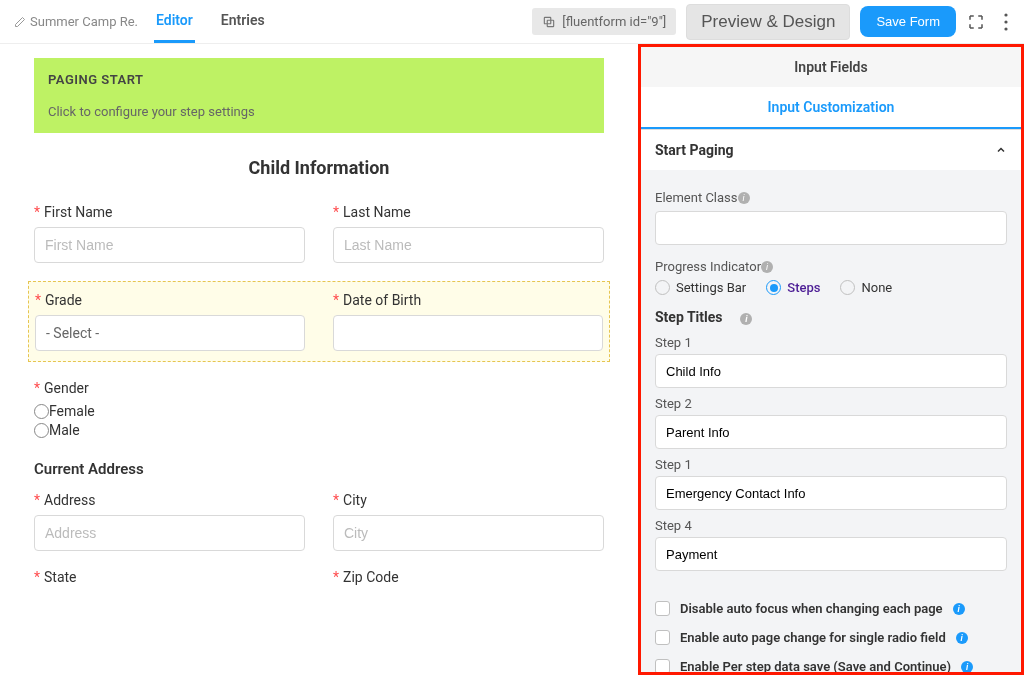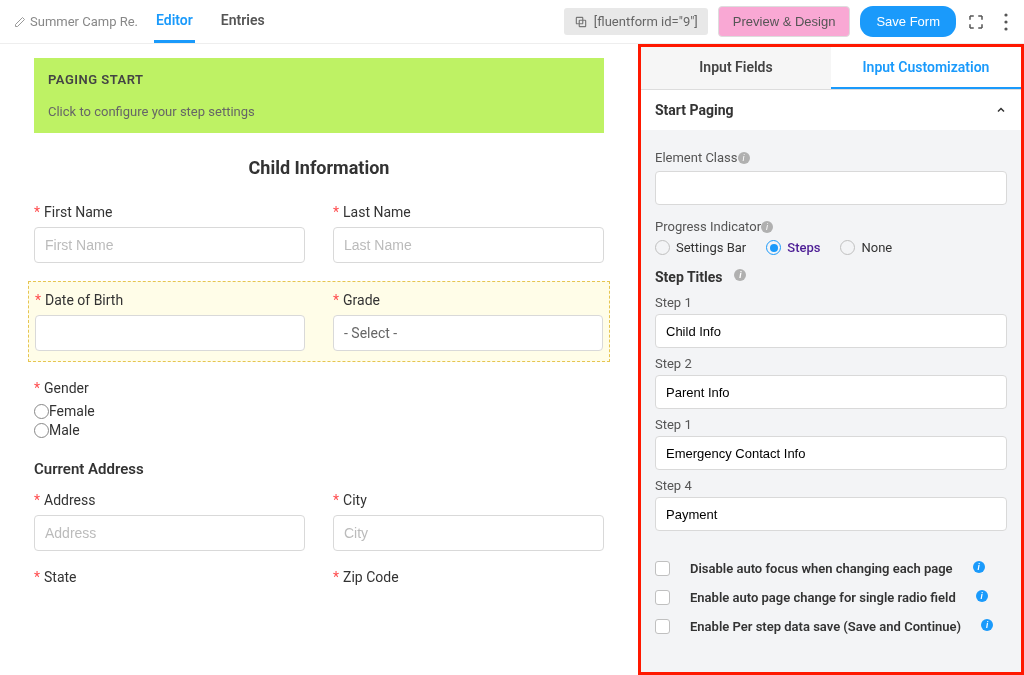--- a/index.html
+++ b/index.html
@@ -5,22 +5,22 @@
 * { box-sizing: border-box; margin: 0; padding: 0; }
 body { font-family: -apple-system, BlinkMacSystemFont, "Segoe UI", Roboto, sans-serif; font-size: 14px; color: #333; background: #fff; width: 1024px; height: 675px; overflow: hidden; }
 
 .top-bar { display: flex; align-items: center; height: 44px; padding: 0 8px; border-bottom: 1px solid #eee; gap: 6px; }
 .form-title { display: flex; align-items: center; color: #888; font-size: 13px; padding: 0 6px; max-width: 130px; white-space: nowrap; overflow: hidden; text-overflow: ellipsis; gap: 4px; }
 .nav-tabs { display: flex; gap: 24px; margin-left: 10px; }
 .nav-tab { font-size: 14px; font-weight: 600; color: #555; padding: 12px 2px; cursor: pointer; border-bottom: 3px solid transparent; }
 .nav-tab.active { color: #1a9afb; border-bottom-color: #1a9afb; }
 .top-right { margin-left: auto; display: flex; align-items: center; gap: 10px; }
 .shortcode-box { background: #e8e8e8; padding: 6px 10px; color: #666; font-size: 13px; display: flex; align-items: center; gap: 6px; border-radius: 3px; }
-.btn-preview { background: #f9a8d4; border: 1px solid #ddd; padding: 7px 14px; font-size: 13px; color: #555; border-radius: 4px; cursor: pointer; }
-.btn-save { background: #1a9afb; color: #fff; border: none; padding: 8px 16px; font-size: 13px; font-weight: 500; border-radius: 13px; cursor: pointer; }
+.btn-preview { background: #e5e5e5; border: 1px solid #ddd; padding: 7px 14px; font-size: 17px; color: #555; border-radius: 4px; cursor: pointer; }
+.btn-save { background: #1a9afb; color: #fff; border: none; padding: 8px 16px; font-size: 13px; font-weight: 500; border-radius: 8px; cursor: pointer; }
 .icon-btn { width: 20px; height: 20px; cursor: pointer; display: flex; align-items: center; justify-content: center; color: #555; }
 
 .main-split { display: flex; height: calc(675px - 44px); }
 .form-canvas { flex: 1; padding: 14px 34px; overflow-y: auto; }
 .side-panel { width: 386px; border: 3px solid #ff1800; position: relative; display: flex; flex-direction: column; }
 
 .paging-block { background: #bef264; text-align: left; padding: 14px; margin-bottom: 24px; }
 .paging-title { font-size: 13px; font-weight: 600; color: #444; letter-spacing: 0.5px; }
 .paging-sub { font-size: 13px; color: #666; margin-top: 17px; }
 
@@ -35,40 +35,40 @@
 .field-input::placeholder { color: #bbb; }
 .field-select { width: 100%; height: 36px; border: 1px solid #d9d9d9; border-radius: 4px; padding: 0 10px; font-size: 14px; color: #666; background: #fff; }
 
 .radio-group { margin-bottom: 22px; }
 .radio-row { display: flex; align-items: center; margin: 3px 0; font-size: 14px; }
 .radio-circle { width: 15px; height: 15px; border: 1.5px solid #888; border-radius: 50%; }
 
 .subsection { font-size: 15px; font-weight: 600; margin: 8px 0 14px; }
 
 
-.panel-tabs { display: flex; border-bottom: 1px solid #ddd; }
+.panel-tabs { display: flex; border-bottom: 1px solid #ddd; flex-direction: column; }
 .panel-tab { flex: 1; text-align: center; padding: 12px 0; font-size: 14px; font-weight: 600; color: #444; cursor: pointer; background: #f6f6f6; }
 .panel-tab.active { background: #fff; color: #1a9afb; border-bottom: 2px solid #1a9afb; }
 .panel-head { display: flex; justify-content: space-between; align-items: center; padding: 12px 14px; font-weight: 700; font-size: 14px; cursor: pointer; }
 .panel-body { background: #f3f4f6; padding: 14px; flex: 1; overflow-y: auto; }
 
 .pfield-label { font-size: 13px; color: #555; margin: 6px 0 6px; display: flex; align-items: center; }
 .pfield-input { width: 100%; height: 34px; border: 1px solid #d9d9d9; border-radius: 4px; padding: 0 10px; font-size: 13px; background: #fff; }
 
 .radio-set { display: flex; gap: 20px; align-items: center; margin: 6px 0 14px; }
 .pradio { display: flex; align-items: center; gap: 6px; font-size: 13px; }
 .pradio-circle { width: 15px; height: 15px; border: 1.5px solid #c0c0c0; border-radius: 50%; display: flex; align-items: center; justify-content: center; }
 .pradio-circle.sel { border-color: #1a9afb; }
 .pradio-circle.sel::after { content: ""; width: 8px; height: 8px; background: #1a9afb; border-radius: 50%; }
 .pradio.sel-text { color: #4c1d95; font-weight: 500; }
 
-.step-titles-head { font-weight: 700; font-size: 14px; margin: 4px 0 10px; display: flex; align-items: flex-start; gap: 12px; }
+.step-titles-head { font-weight: 700; font-size: 14px; margin: 4px 0 10px; display: flex; align-items: flex-end; gap: 18px; }
 .step-item-label { font-size: 13px; color: #555; margin: 8px 0 4px; }
 
-.check-row { display: flex; align-items: flex-start; gap: 20px; font-size: 13px; font-weight: 600; color: #333; margin: 14px 0; }
+.check-row { display: flex; align-items: center; gap: 10px; font-size: 13px; font-weight: 600; color: #333; margin: 14px 0; }
 .chk { width: 15px; height: 15px; border: 1px solid #c0c0c0; border-radius: 3px; background: #fff; }
 
 .info-icon { width: 12px; height: 12px; border-radius: 50%; background: #b0b0b0; color: #fff; font-size: 9px; display: inline-flex; align-items: center; justify-content: center; font-style: italic; }
 .info-icon.blue { background: #1a9afb; }
 
 svg { display: block; }
 </style>
 </head>
 <body>
 
@@ -127,28 +127,28 @@
         <input class="field-input" placeholder="First Name" style="">
       </div>
       <div class="field">
         <label class="field-label"><span class="req">*</span><span>Last Name</span></label>
         <input class="field-input" placeholder="Last Name" style="">
       </div>
     </div>
 
     <div class="fields-row highlighted">
       <div class="field">
-        <label class="field-label"><span class="req">*</span><span>Date of Birth</span></label>
-        <input class="field-input" style="">
-      </div>
-      <div class="field">
         <label class="field-label"><span class="req">*</span><span>Grade</span></label>
         <div class="field-select" style="display:flex;align-items:center;">
             <span>- Select -</span>
           </div>
+      </div>
+      <div class="field">
+        <label class="field-label"><span class="req">*</span><span>Date of Birth</span></label>
+        <input class="field-input" style="">
       </div>
     </div>
 
     <div class="radio-group">
       <label class="field-label"><span class="req">*</span><span>Gender</span></label>
       <div class="radio-row">
           <span class="radio-circle"></span>
           <span>Female</span>
         </div>
       <div class="radio-row">

